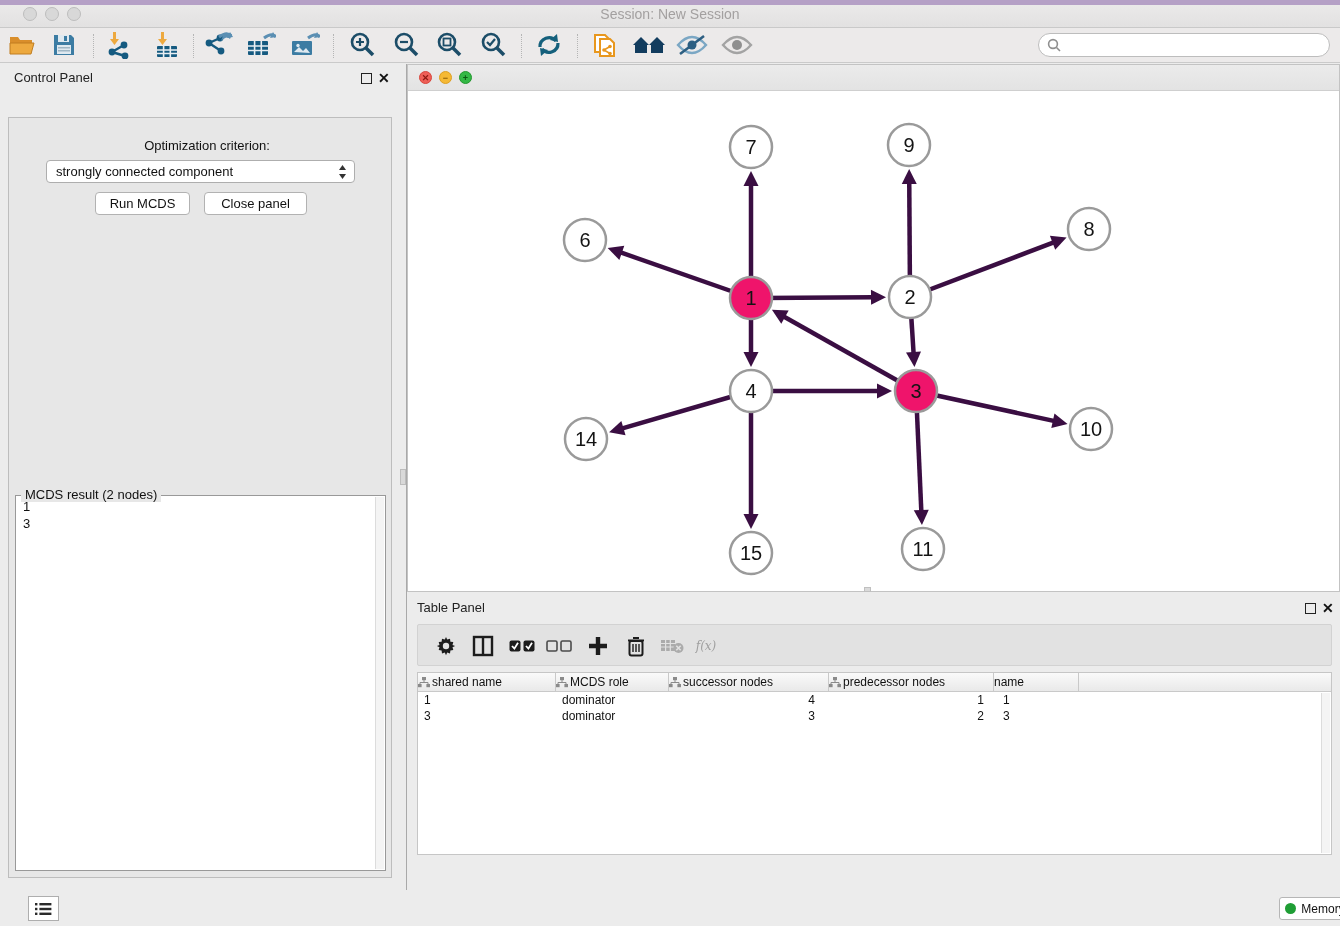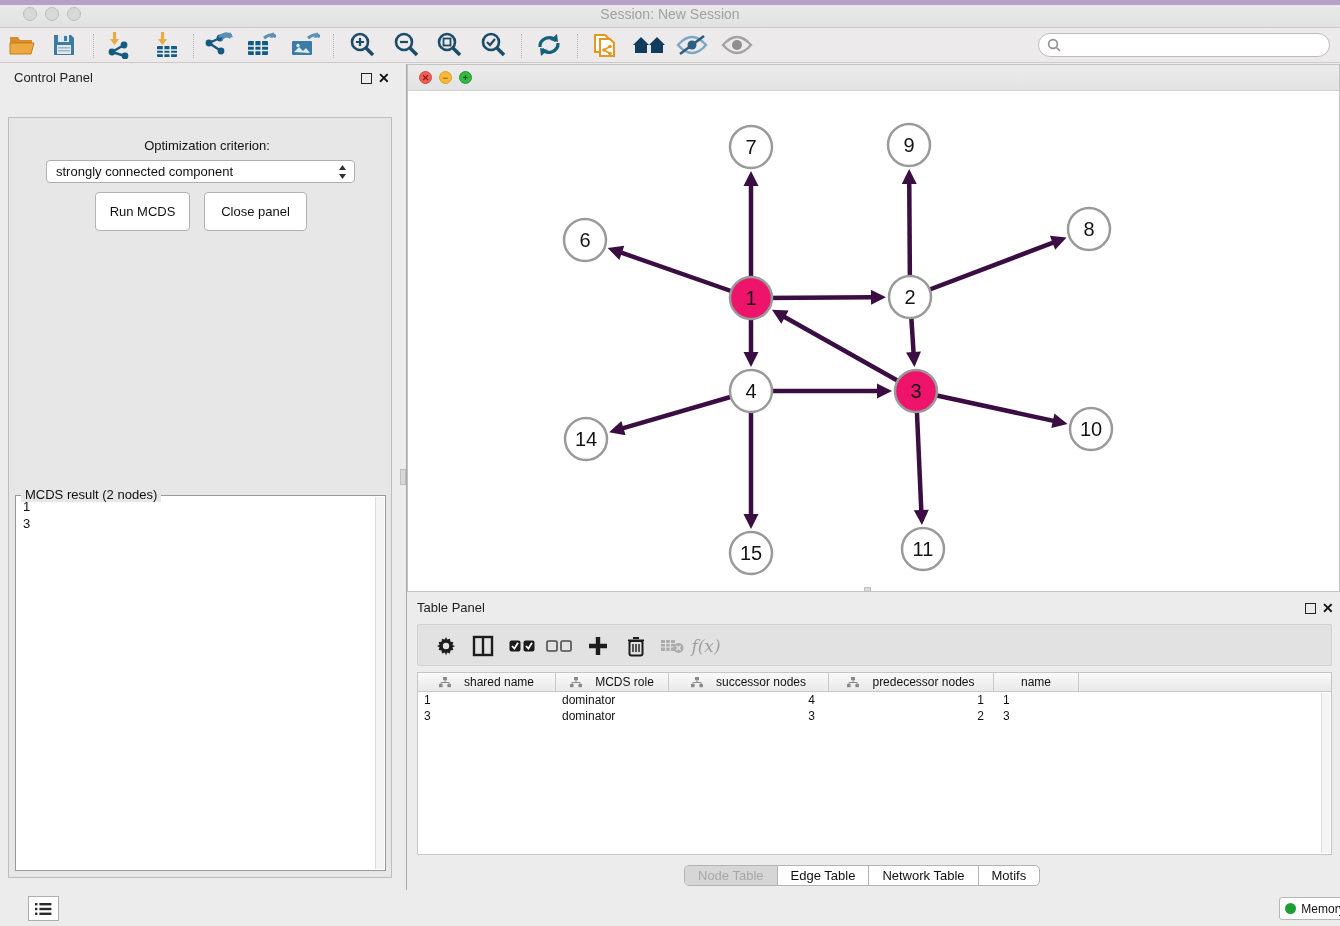--- a/index.html
+++ b/index.html
@@ -39,21 +39,21 @@
   .segtabs > div:last-child { border-right:none; }
   .segtabs > div.active { background:#d6d6d6; color:#a8a8a8; }
   #cp-tabs { position:absolute; left:77px; top:33px; }
   #cp-content { position:absolute; left:8px; top:53px; width:384px; height:761px;
     background:#e7e7e7; border:1px solid #bdbdbd; }
   #opt-label { position:absolute; left:7px; top:20px; width:100%; text-align:center; font-size:13px; color:#111; }
   #criterion-select { position:absolute; left:37px; top:42px; width:309px; height:23px;
     background:#fff; border:1px solid #aeaeae; border-radius:4px; font-size:13px; color:#111;
     display:flex; align-items:center; padding-left:9px; }
   .updown { position:absolute; right:7px; top:3px; }
-  .btn { position:absolute; height:39px; background:#fff; border:1px solid #b2b2b2;
+  .btn { position:absolute; height:23px; background:#fff; border:1px solid #b2b2b2;
     border-radius:4px; font-size:13px; color:#111; display:flex; align-items:center;
     justify-content:center; }
   #mcds-result { position:absolute; left:6px; top:377px; width:371px; height:376px;
     background:#fff; border:1px solid #999; }
   #mcds-legend { position:absolute; left:5px; top:-9px; background:#e7e7e7; padding:0 4px;
     font-size:13px; color:#111; white-space:nowrap; }
   #mcds-list { position:absolute; left:0; top:2px; width:100%; font-size:13px; color:#111; }
   #mcds-list div { padding:1px 0 1px 7px; line-height:15px; }
   #mcds-scroll { position:absolute; right:1px; top:1px; bottom:1px; width:9px;
     background:#f4f4f4; border-left:1px solid #dcdcdc; }
@@ -75,26 +75,26 @@
   #net-canvas { position:absolute; left:0; top:26px; width:931px; height:500px; background:#fff; }
   #h-grip { position:absolute; left:459px; top:522px; width:7px; height:5px;
     background:#dadada; border:1px solid #c0c0c0; }
 
   
   #table-panel { position:absolute; left:407px; top:594px; width:933px; height:294px; background:#ececec; }
   #tp-toolbar { position:absolute; left:10px; top:30px; width:915px; height:42px;
     background:#e2e2e2; border:1px solid #d2d2d2; border-radius:2px; }
   .tpicon { position:absolute; top:5px; width:32px; height:32px; display:flex;
     align-items:center; justify-content:center; }
-  #fx-label { font-size:17px; font-style:italic; color:#9f9f9f; font-family:"DejaVu Serif", serif; }
+  #fx-label { font-size:12px; font-style:italic; color:#9f9f9f; font-family:"DejaVu Serif", serif; }
   #data-table { position:absolute; left:10px; top:78px; width:915px; height:183px;
     background:#fff; border:1px solid #c6c6c6; }
   #tbl-header { display:flex; height:19px; background:linear-gradient(#fafafa,#e9e9e9);
     border-bottom:1px solid #c9c9c9; }
-  .th { display:flex; align-items:center; justify-content:center; gap:13px;
+  .th { display:flex; align-items:center; justify-content:flex-start; gap:2px;
     border-right:1px solid #c9c9c9; font-size:12px; color:#111; overflow:hidden; }
   .trow { display:flex; height:16px; font-size:12px; color:#111; }
   .td { padding:1px 6px; overflow:hidden; white-space:nowrap; }
   .num { text-align:right; }
   #tbl-scroll { position:absolute; right:1px; top:20px; bottom:1px; width:9px;
     background:#f4f4f4; border-left:1px solid #dcdcdc; }
   #tp-tabs { position:absolute; left:277px; top:271px; }
 
   
   #status-bar { position:absolute; left:0; top:890px; width:1340px; height:36px; background:#ececec;margin-left:18px; }
@@ -483,26 +483,20 @@
     <div class="trow">
       <div class="td" style="width:138px">3</div>
       <div class="td" style="width:113px">dominator</div>
       <div class="td num" style="width:160px; padding-right:14px">3</div>
       <div class="td num" style="width:165px; padding-right:10px">2</div>
       <div class="td" style="width:85px; padding-left:9px">3</div>
     </div>
     <div id="tbl-scroll"></div>
   </div>
 
-  <div class="segtabs" id="tp-tabs">
-    <div class="active">Node Table</div>
-    <div>Edge Table</div>
-    <div>Network Table</div>
-    <div>Motifs</div>
-  </div>
 </div>
 
 <div id="status-bar">
   <div id="layout-list-btn">
     <svg width="17" height="14" viewBox="0 0 17 14">
         <g fill="#2a2a2a">
           <rect x="0" y="1" width="2.4" height="2.4"></rect>
           <rect x="0" y="5.8" width="2.4" height="2.4"></rect>
           <rect x="0" y="10.6" width="2.4" height="2.4"></rect>
           <rect x="4.4" y="1" width="12" height="2.4"></rect>

